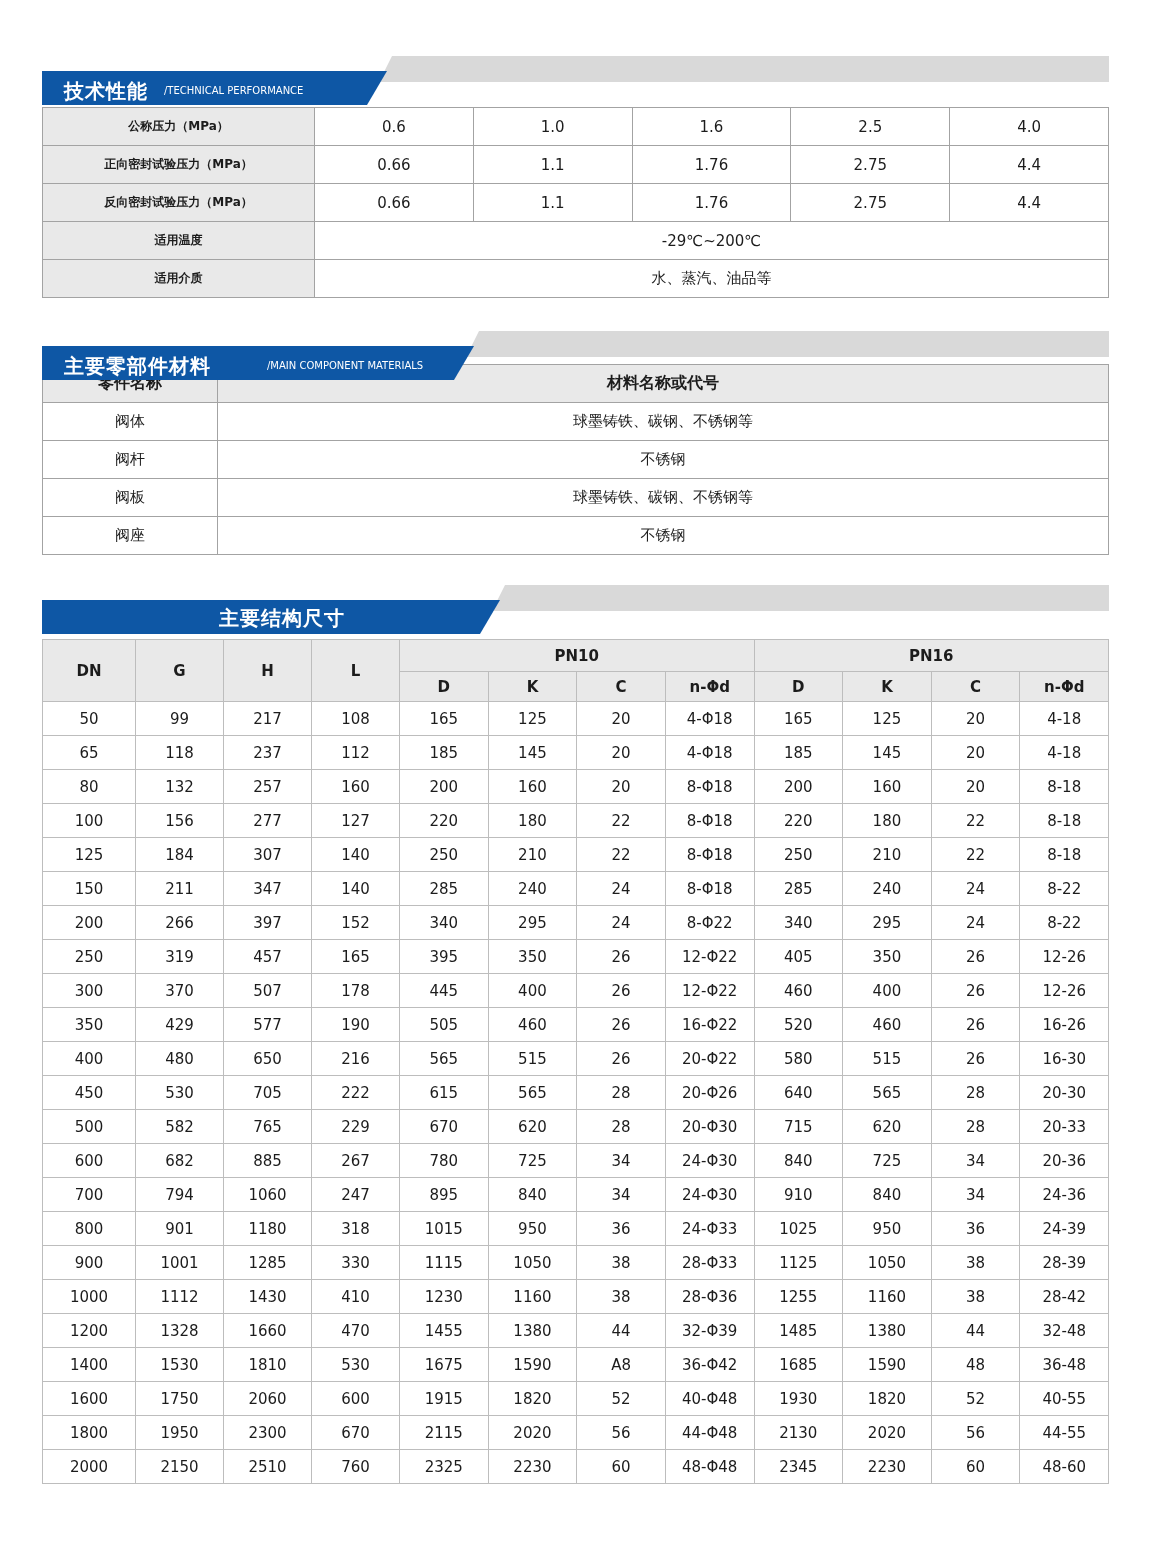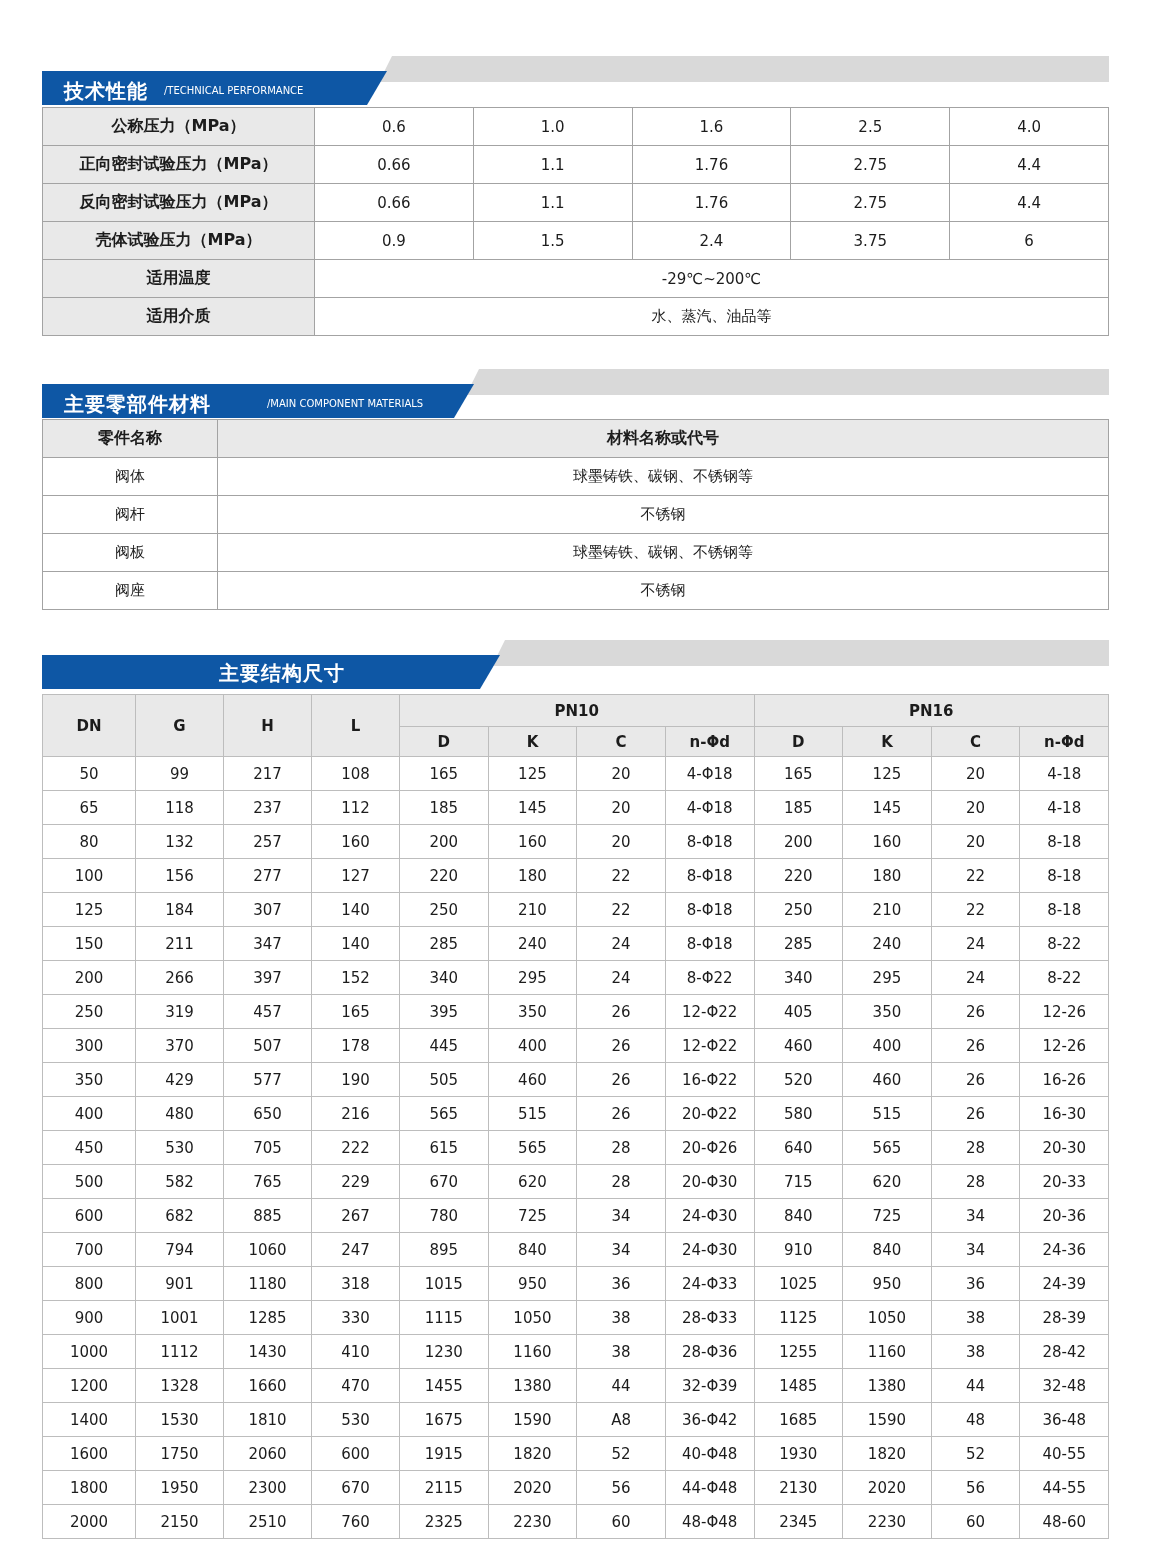--- a/index.html
+++ b/index.html
@@ -35,24 +35,24 @@
   .banner.s3 .gray-bar{left:450px;}
 
   
   table{width:100%;border-collapse:collapse;table-layout:fixed;}
   td,th{border:1px solid #a3a3a3;text-align:center;vertical-align:middle;
         font-size:15px;font-weight:normal;overflow:hidden;white-space:nowrap;}
 
   
   .t1{margin-top:18px;}
   .t1 td{height:35px;}
-  .t1 td.lbl{background:#e9e9e9;font-weight:bold;font-size:16px;}
+  .t1 td.lbl{background:#e9e9e9;font-weight:bold;font-size:12px;}
 
   
-  .t2{margin-top:17px;}
+  .t2{}
   .t2 td,.t2 th{height:35px;}
   .t2 th{background:#e9e9e9;font-weight:bold;font-size:16px;}
 
   
   .t3{margin-top:21px;}
   .t3 td,.t3 th{border:1px solid #bdbdbd;}
   .t3 th{background:#e9e9e9;font-weight:bold;font-size:15px;}
   .t3 thead tr.h1 th{height:29px;}
   .t3 thead tr.h2 th{height:27px;}
   .t3 td{height:31px;font-size:15px;}
@@ -96,28 +96,20 @@
           <td>2.75</td>
           <td>4.4</td>
         </tr>
         <tr>
           <td class="lbl">反向密封试验压力（MPa）</td>
           <td>0.66</td>
           <td>1.1</td>
           <td>1.76</td>
           <td>2.75</td>
           <td>4.4</td>
-        </tr>
-        <tr>
-          <td class="lbl">壳体试验压力（MPa）</td>
-          <td>0.9</td>
-          <td>1.5</td>
-          <td>2.4</td>
-          <td>3.75</td>
-          <td>6</td>
         </tr>
         <tr>
           <td class="lbl">适用温度</td>
           <td colspan="5">-29℃~200℃</td>
         </tr>
         <tr>
           <td class="lbl">适用介质</td>
           <td colspan="5">水、蒸汽、油品等</td>
         </tr>
       </tbody>

